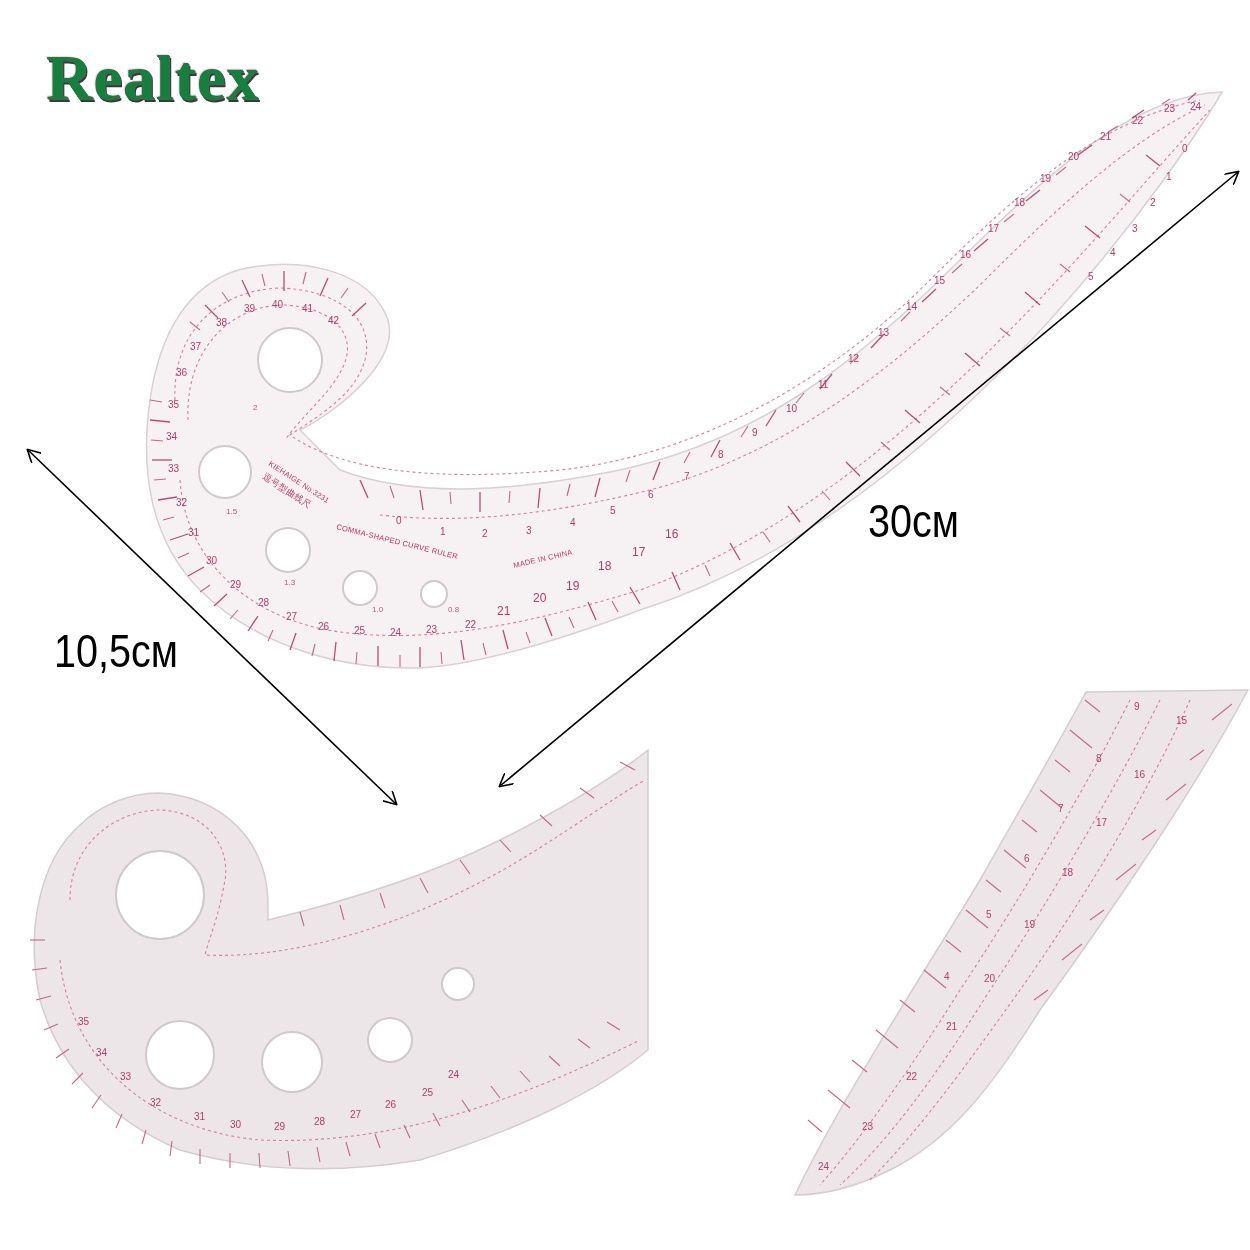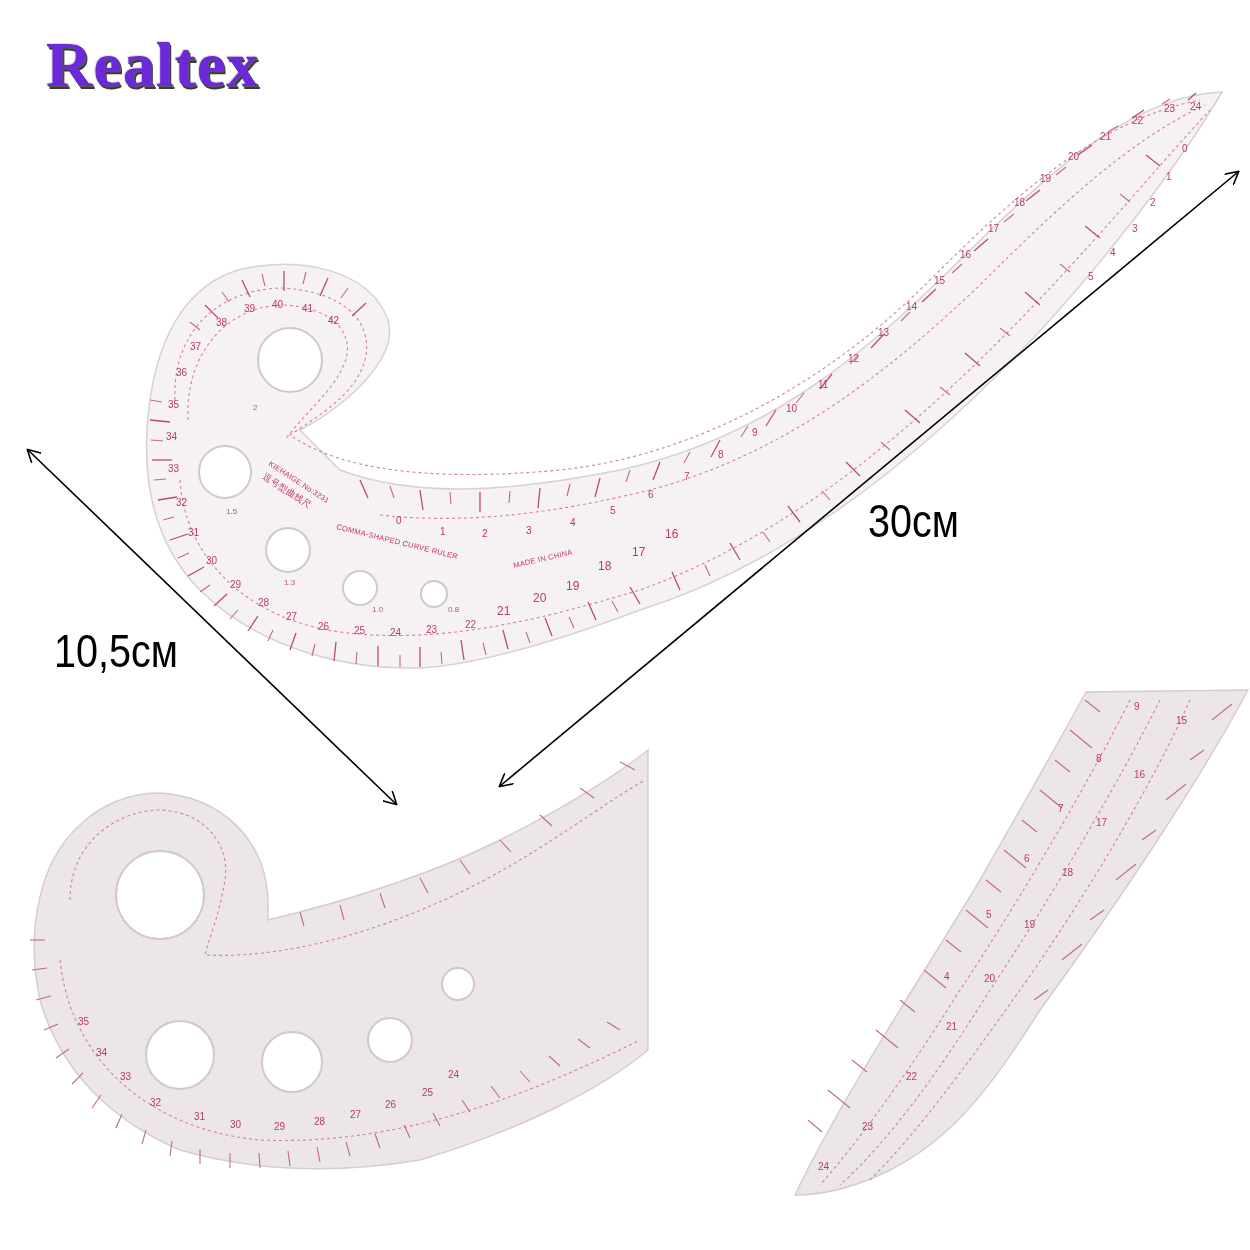--- a/index.html
+++ b/index.html
@@ -1,21 +1,21 @@
 <!DOCTYPE html>
 <html><head>
   <meta charset="utf-8">
   <style>
     html, body { margin: 0; padding: 0; background: #ffffff; }
     body { width: 1250px; height: 1250px; position: relative; overflow: hidden; font-family: "Liberation Sans", sans-serif; }
     .logo {
-      position: absolute; left: 46px; top: 33px;
+      position: absolute; left: 46px; top: 46px;
       font-family: "Liberation Serif", "DejaVu Serif", serif;
       font-size: 64px; font-weight: bold; letter-spacing: 1px;
-      color: #6d28d9;
+      color: #15803d;
       text-shadow: 1px 1px 0 #5a5a5a, 2px 3px 0 #3a3a3a, -1px -1px 0 #e0e0e0;
       line-height: 1;
     }
     .dim-label {
       position: absolute; color: #000; font-family: "Liberation Sans", "DejaVu Sans", sans-serif;
       font-size: 46px; line-height: 1; transform: scaleX(0.86); transform-origin: left top;
     }
     #dim-30 { left: 868px; top: 498px; }
     #dim-105 { left: 54px; top: 628px; }
     svg.scene { position: absolute; left: 0; top: 0; }

